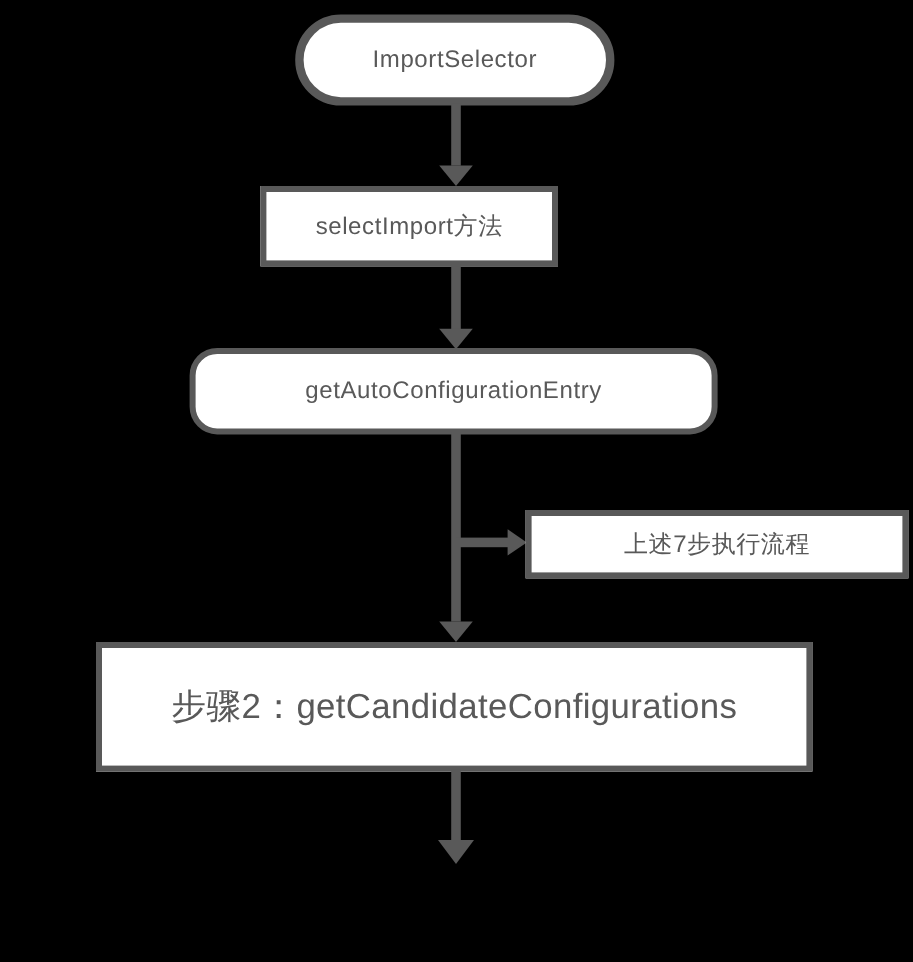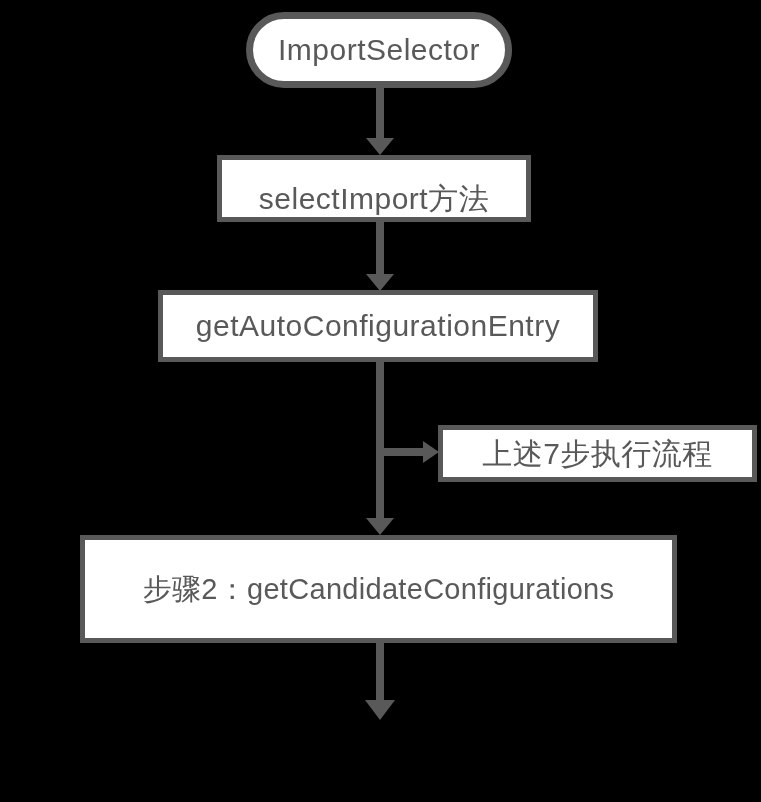--- a/index.html
+++ b/index.html
@@ -19,21 +19,21 @@
     position: absolute;
     box-sizing: border-box;
     background: #ffffff;
     border: 5px solid #595959;
     color: #595959;
     display: flex;
     flex-direction: column;
     align-items: center;
     justify-content: center;
     text-align: center;
-    font-size: 30px;
+    font-size: 20px;
     line-height: 1.2;
     letter-spacing: 0.5px;
   }
   .stadium {
     border-radius: 40px;
     border-width: 7px;
   }
   .two-line {
     font-size: 29px;
     line-height: 44px;
@@ -66,28 +66,28 @@
 
 <div id="diagram">
 
   <div class="node stadium" style="left:246px; top:12px; width:266px; height:76px;">
     <span>ImportSelector</span>
   </div>
 
   <div class="vline" style="left:376px; top:86px; width:8px; height:52px;"></div>
   <div class="arrow-down" style="left:366px; top:138px;"></div>
 
-  <div class="node" style="left:217px; top:155px; width:314px; height:67px;justify-content:flex-end;">
+  <div class="node" style="left:217px; top:155px; width:248px; height:67px;">
     <span>selectImport方法</span>
   </div>
 
   <div class="vline" style="left:376px; top:220px; width:8px; height:56px;"></div>
   <div class="arrow-down" style="left:366px; top:274px;"></div>
 
-  <div class="node" style="left:158px; top:290px; width:440px; height:72px;">
+  <div class="node" style="left:158px; top:290px; width:440px; height:72px;border-radius:23px;">
     <span>getAutoConfigurationEntry</span>
   </div>
 
   <div class="vline" style="left:376px; top:360px; width:8px; height:158px;"></div>
   <div class="arrow-down" style="left:366px; top:518px;"></div>
 
   <div class="hline" style="left:380px; top:448px; width:45px; height:8px;"></div>
   <div class="arrow-right" style="left:423px; top:441px;"></div>
 
   <div class="node" style="left:438px; top:425px; width:319px; height:57px;">

